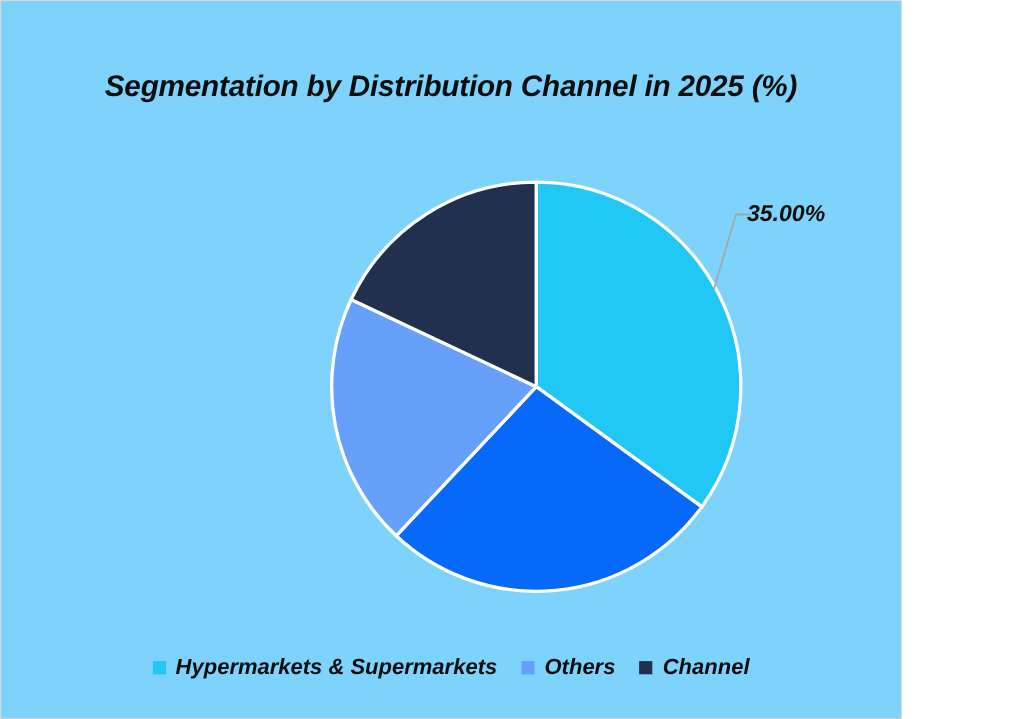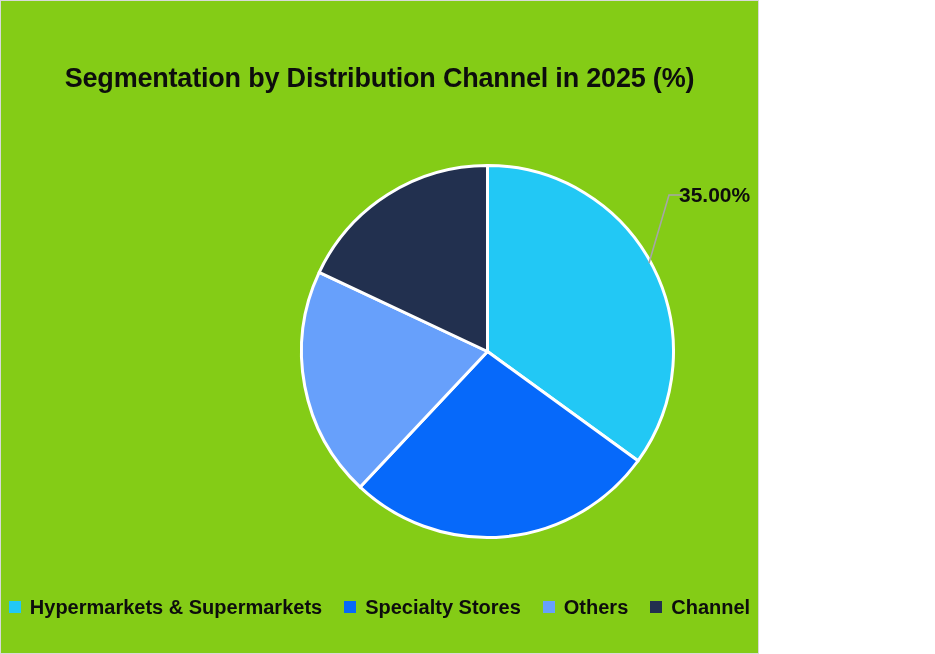--- a/index.html
+++ b/index.html
@@ -9,24 +9,25 @@
   }
   body {
     width: 935px;
     height: 654px;
     font-family: "Liberation Sans", sans-serif;
     overflow: hidden;
   }
   #chart-card {
     position: relative;
     box-sizing: border-box;
-    width: 759px;
+    width: 820px;
     height: 654px;
-    background: #84cc16;
+    background: #7dd3fc;
     border: 1px solid #d9d9d9;
+    font-style: italic;
   }
   #chart-title {
     position: absolute;
     left: 0;
     right: 0;
     top: 62px;
     text-align: center;
     font-size: 27px;
     font-weight: bold;
     color: #0d0d0d;
@@ -110,24 +111,20 @@
 
     <div id="data-label-35">35.00%</div>
   </div>
 
   <div id="legend">
     <div class="legend-item">
       <span class="legend-swatch" style="background: rgb(34, 200, 245);"></span>
       <span class="legend-label">Hypermarkets &amp; Supermarkets</span>
     </div>
     <div class="legend-item">
-      <span class="legend-swatch" style="background: rgb(6, 105, 250);"></span>
-      <span class="legend-label">Specialty Stores</span>
-    </div>
-    <div class="legend-item">
       <span class="legend-swatch" style="background: rgb(103, 160, 251);"></span>
       <span class="legend-label">Others</span>
     </div>
     <div class="legend-item">
       <span class="legend-swatch" style="background: rgb(34, 48, 79);"></span>
       <span class="legend-label">Channel</span>
     </div>
   </div>
 
 </div>

